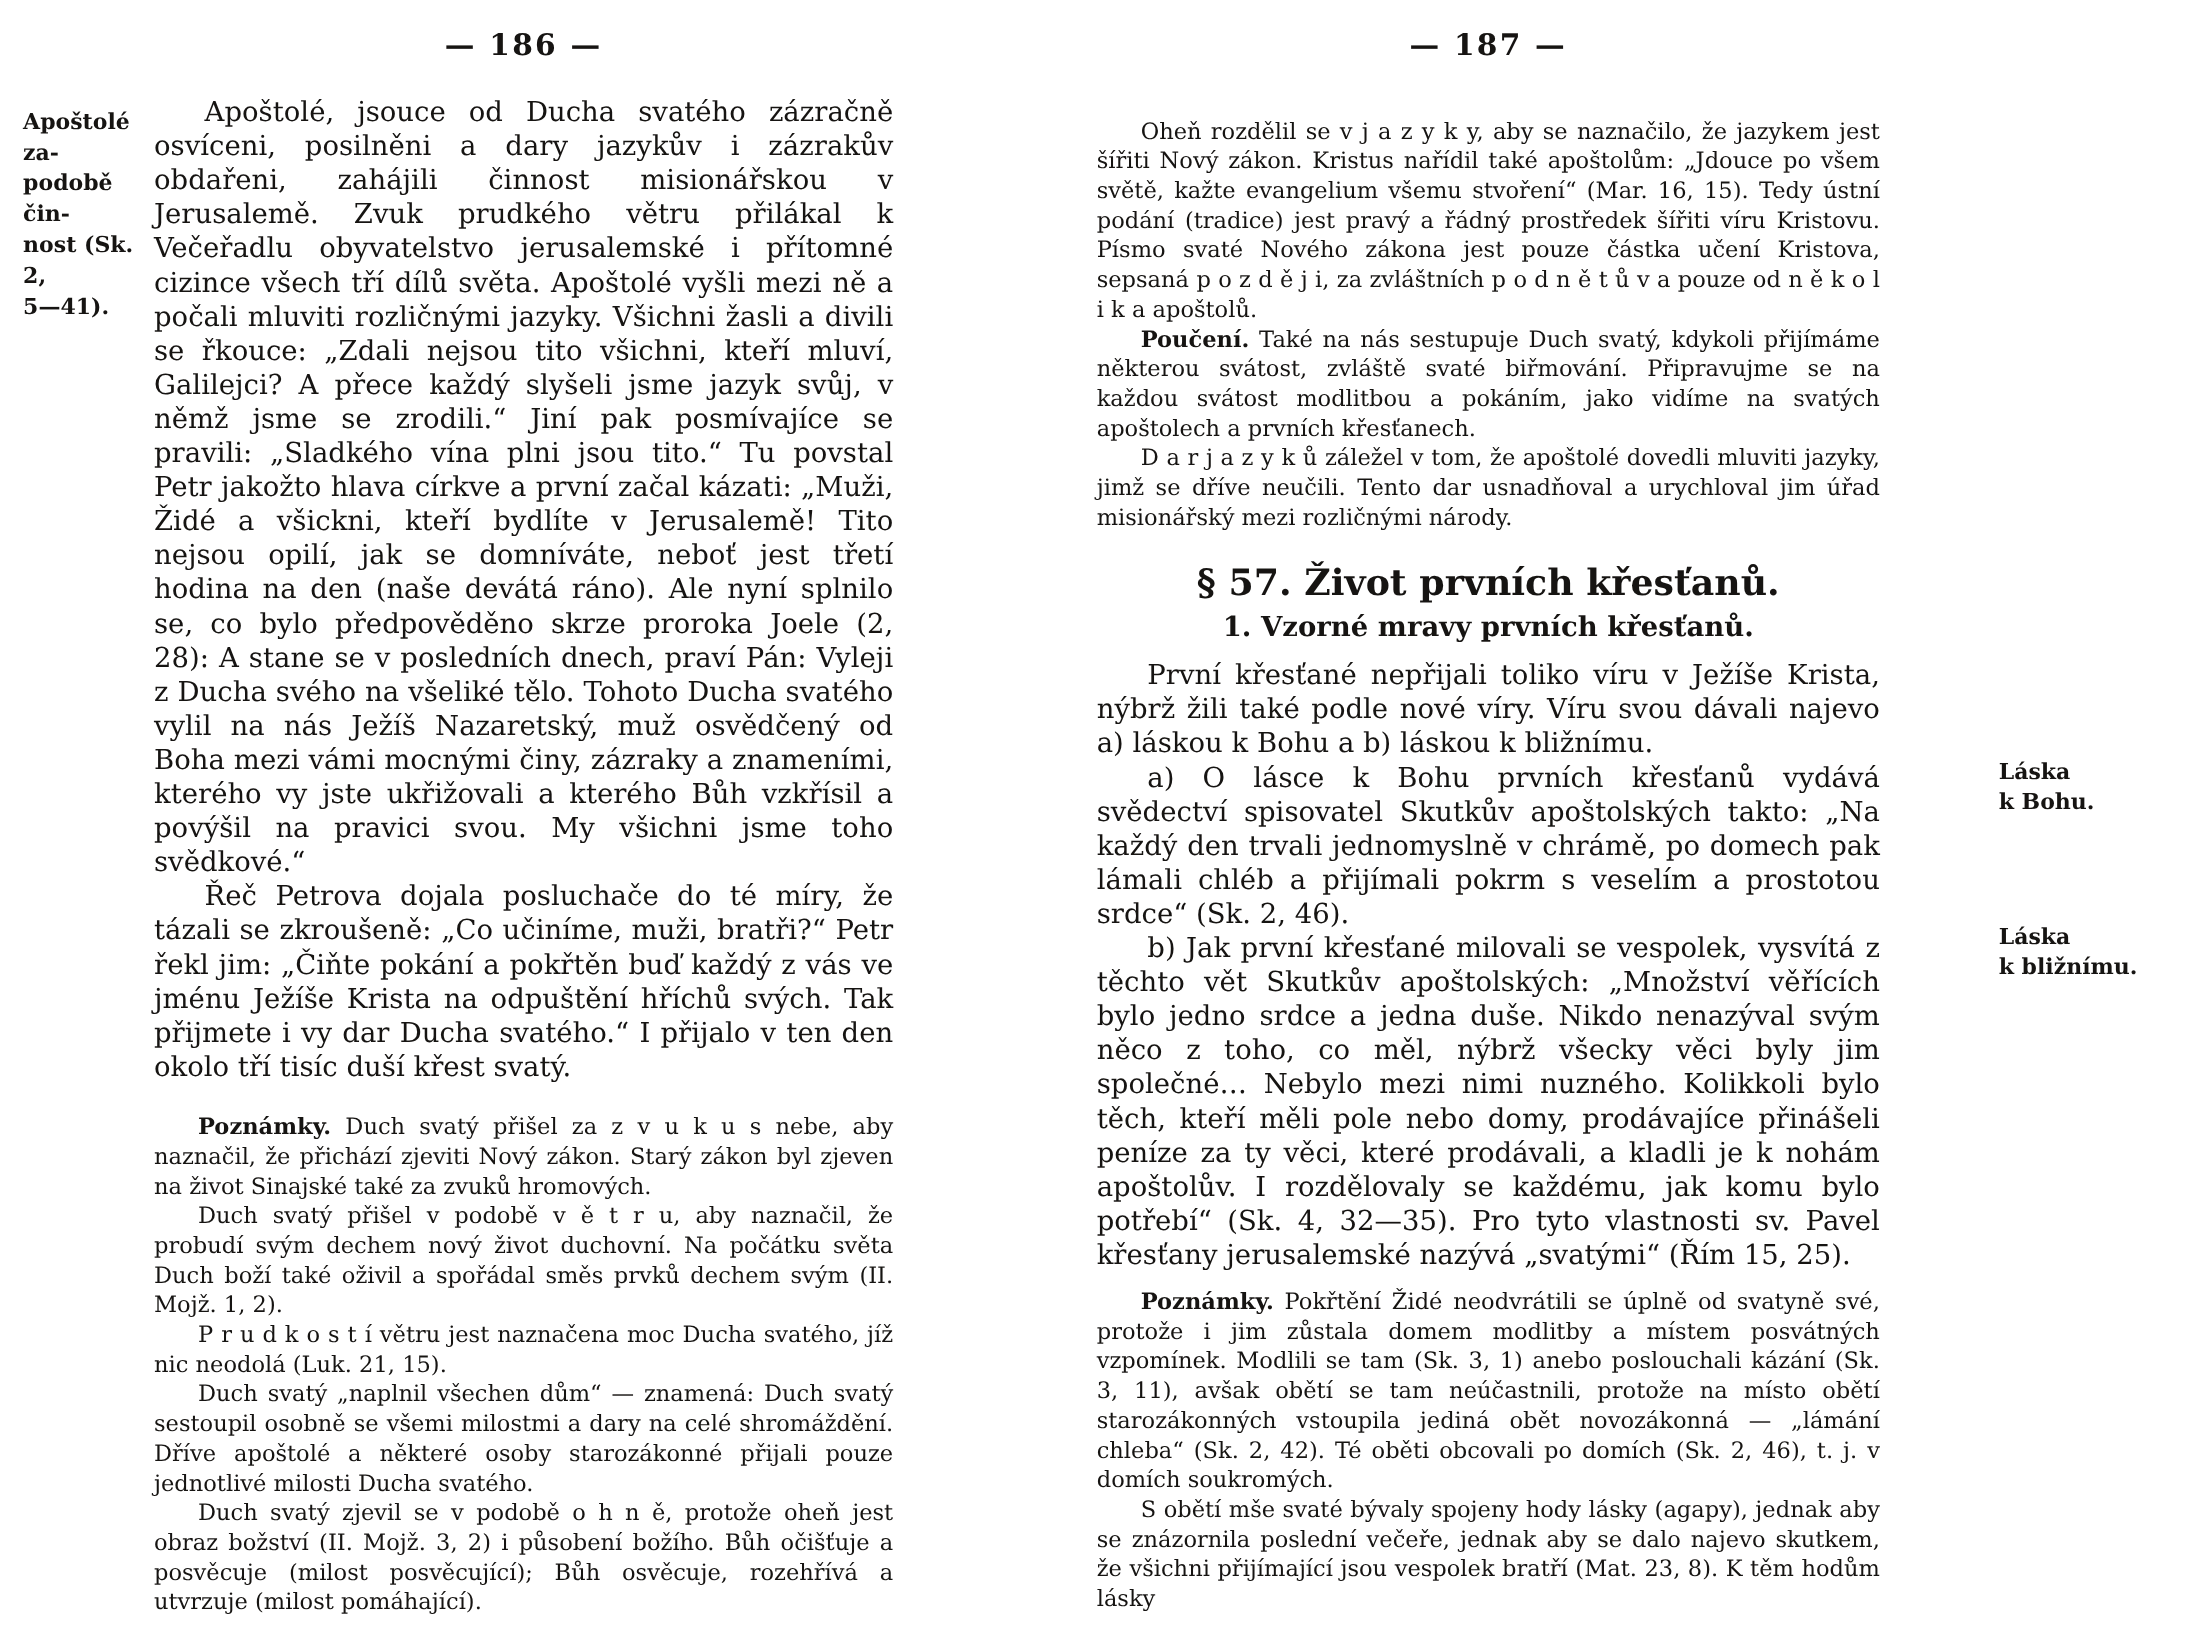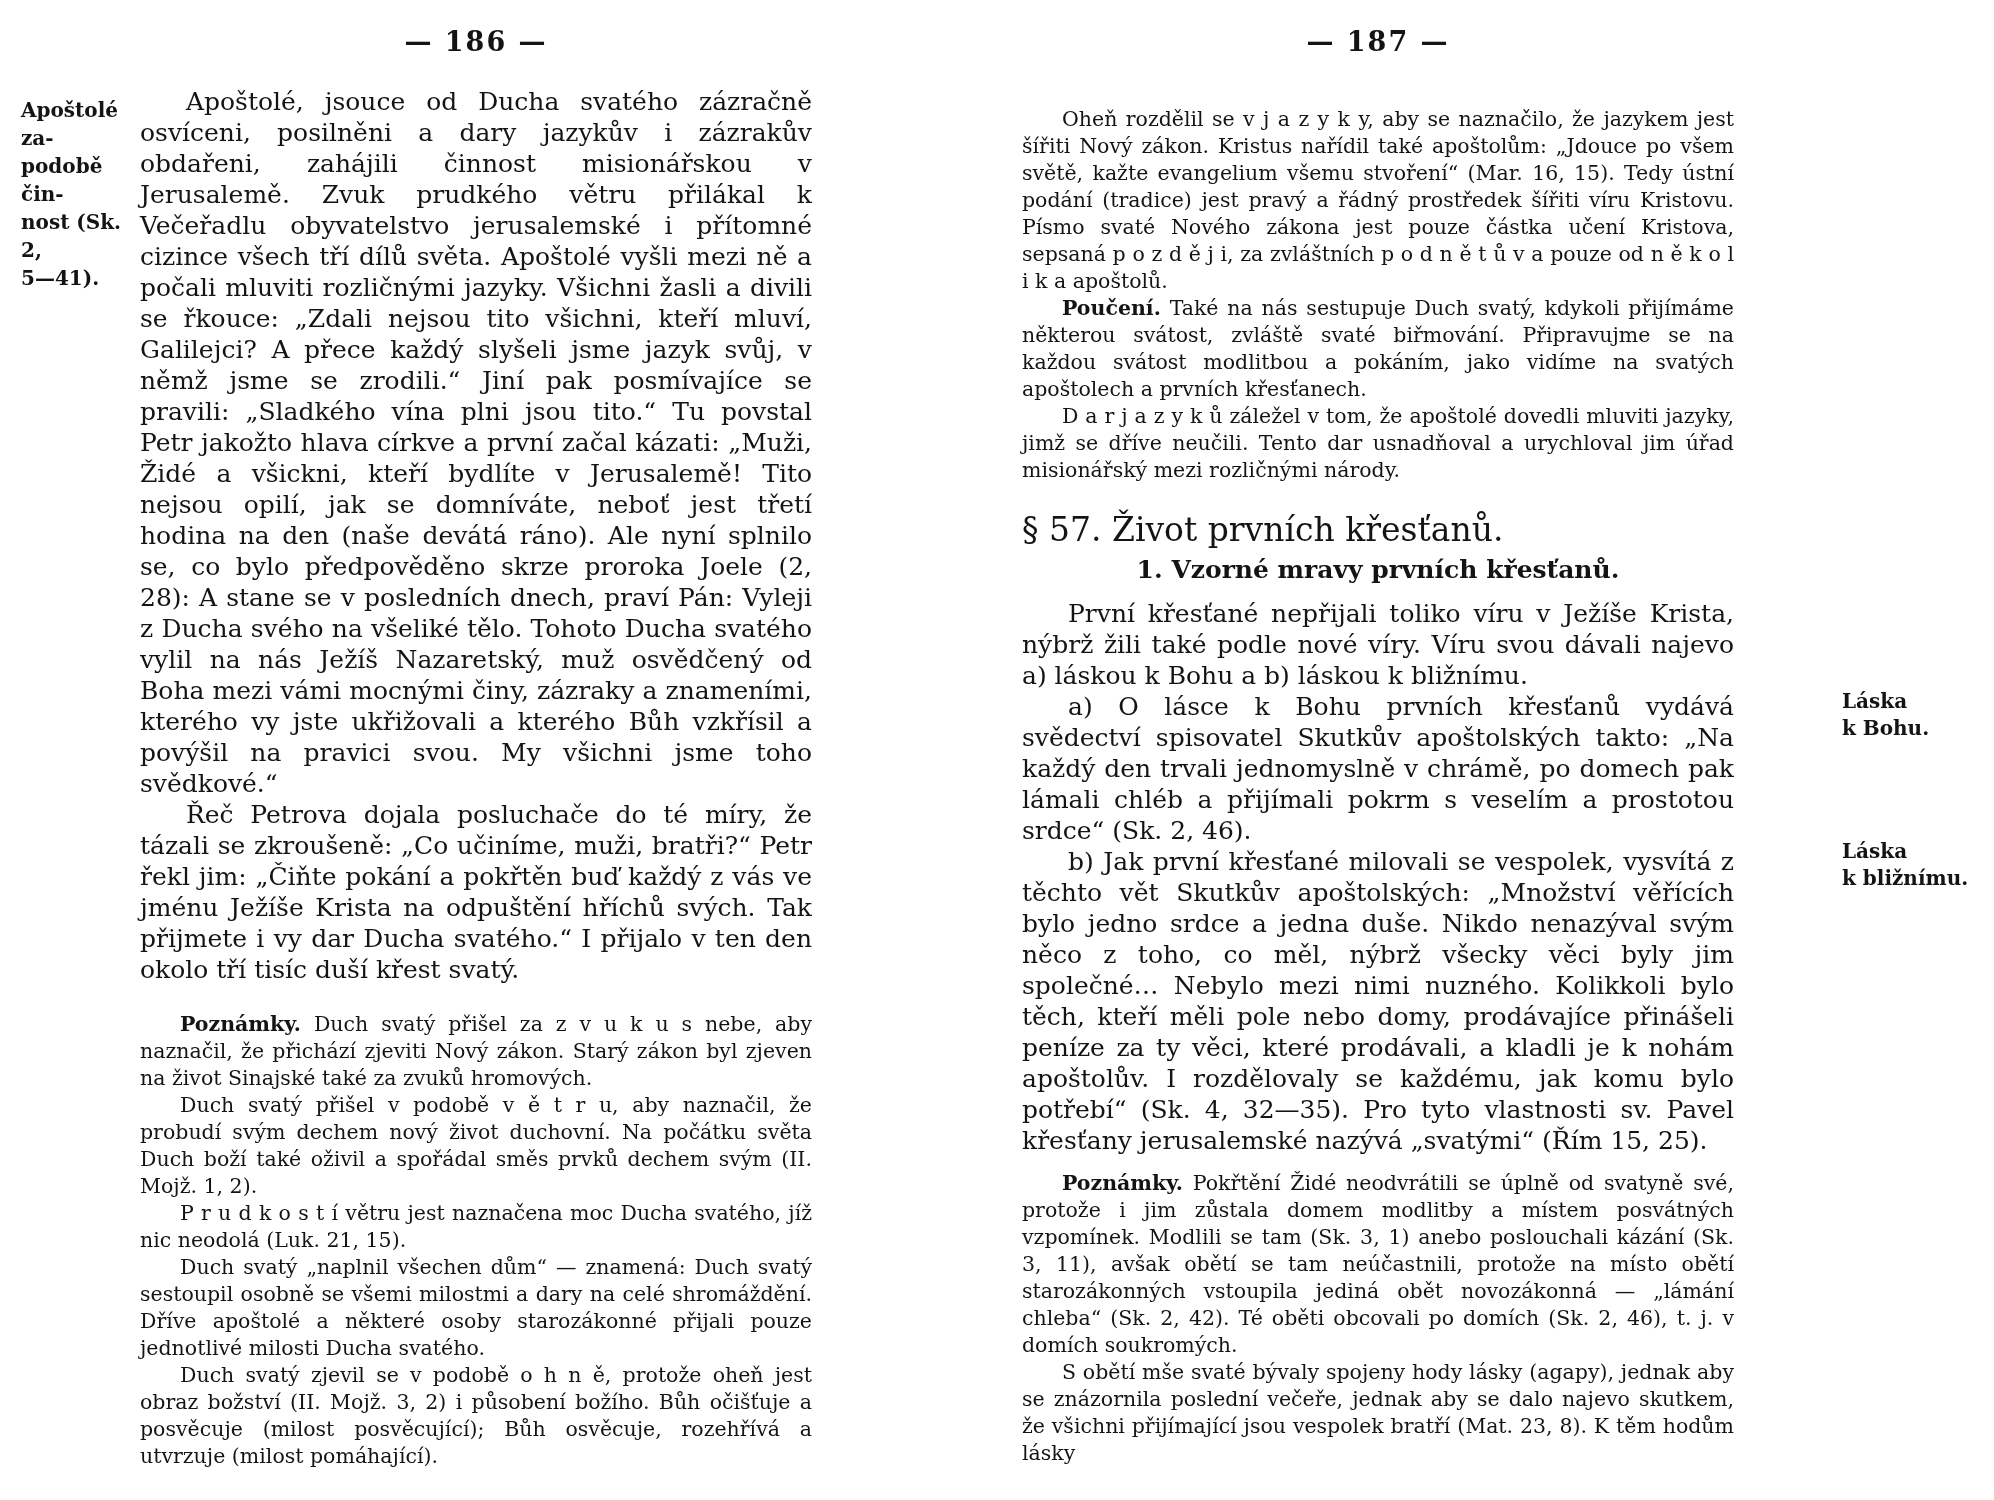--- a/index.html
+++ b/index.html
@@ -6,21 +6,21 @@
   body {
     width: 1994px; height: 1500px;
     background: #ffffff;
     color: #161412;
     font-family: "DejaVu Serif", "Liberation Serif", serif;
     overflow: hidden;
     position: relative;
   }
   .page { position: absolute; top: 0; height: 1174px; }
   #page-left  { left: 0;    width: 997px; }
-  #page-right { left: 997px; width: 997px; }
+  #page-right { left: 972px; width: 997px; }
 
   .page-number {
     position: absolute; top: 26px;
     font-size: 27px; letter-spacing: 2px; text-align: center;
     font-weight: bold;
   }
   #page-left  .page-number { left: 140px; width: 672px; }
   #page-right .page-number { left: 25px;  width: 712px; }
 
   
@@ -52,21 +52,21 @@
   }
   .notes p {
     margin: 0; text-indent: 40px; text-align: justify;
     font-size: 20.5px; line-height: 27px;
   }
   .notes { margin-top: 26px; }
   .note-lead { font-weight: bold; }
 
   .section-heading {
     margin: 26px 0 6px 0;
-    text-align: left; font-weight: normal; font-size: 33px;
+    text-align: center; font-weight: bold; font-size: 33px;
   }
   .sub-heading {
     margin: 0 0 14px 0;
     text-align: center; font-weight: bold; font-size: 25px;
   }
   #right-body { margin-top: 4px; }
   #right-notes-bottom { margin-top: 14px; }
   .mn-line { display: block; }
 </style>
 </head>

